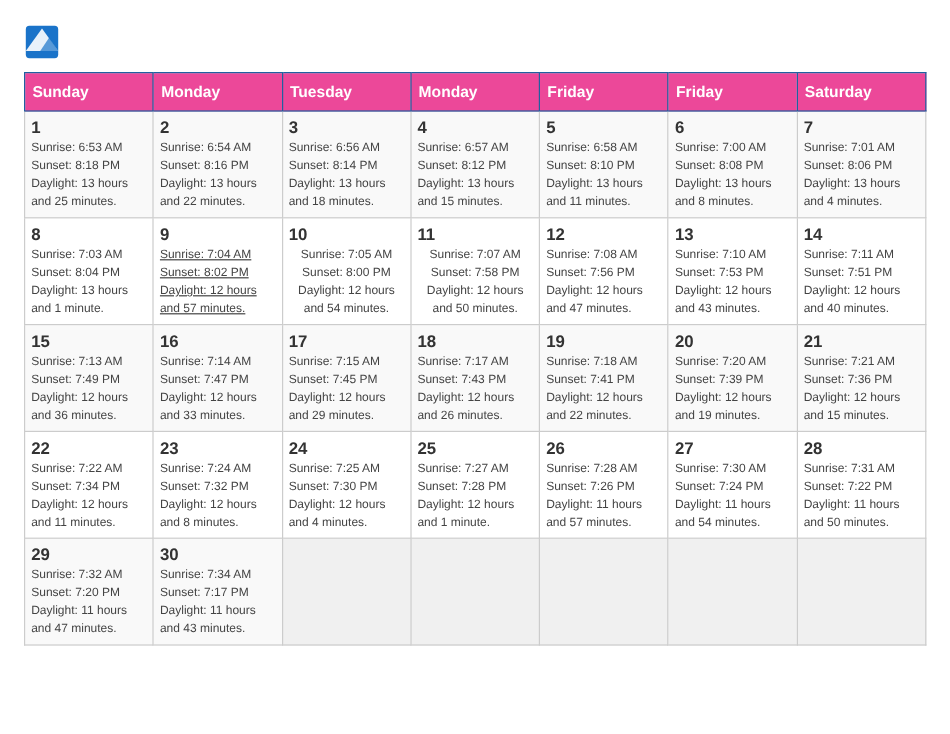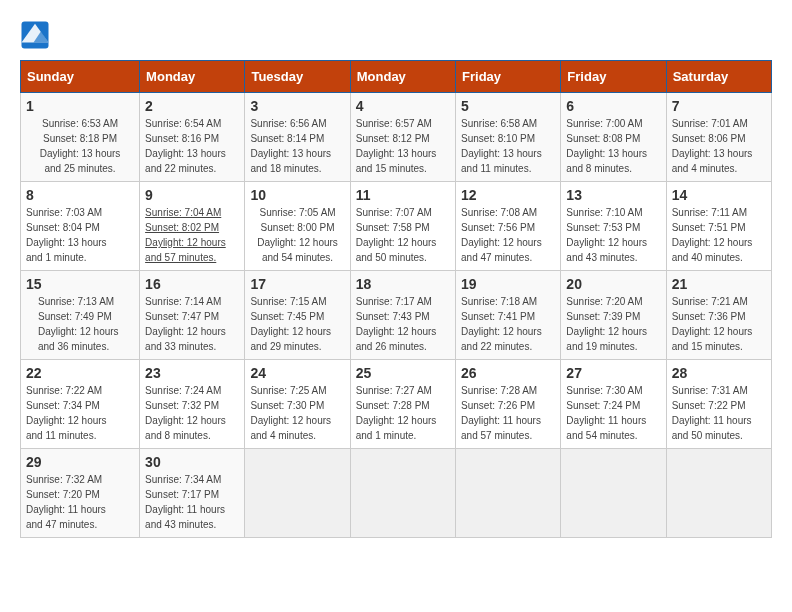--- a/index.html
+++ b/index.html
@@ -45,21 +45,21 @@
     .location-title {
       font-size: 16px;
       color: #555;
     }
     table {
       width: 100%;
       border-collapse: collapse;
       font-size: 11px;
     }
     thead tr th {
-      background-color: #c2410c;
+      background-color: #ec4899;
       color: #fff;
       text-align: left;
       padding: 8px 6px;
       font-size: 13px;
       font-weight: bold;
       border: 1px solid #2060a0;
       margin-left: 20px;
     }
     tbody tr td {
       border: 1px solid #ccc;
@@ -120,21 +120,21 @@
         <th>Monday</th>
         <th>Friday</th>
         <th>Friday</th>
         <th>Saturday</th>
       </tr>
   </thead>
   <tbody id="calendar-body">
   <tr>
         <td>
           <span class="day-num">1</span>
-          <div class="day-info" style="white-space: pre-line; text-align: center;">Sunrise: 6:53 AM
+          <div class="day-info" style="white-space: pre-line;">Sunrise: 6:53 AM
 Sunset: 8:18 PM
 Daylight: 13 hours
 and 25 minutes.</div>
         </td>
         <td>
           <span class="day-num">2</span>
           <div class="day-info" style="white-space: pre-line;">Sunrise: 6:54 AM
 Sunset: 8:16 PM
 Daylight: 13 hours
 and 22 minutes.</div>
@@ -192,21 +192,21 @@
         </td>
         <td>
           <span class="day-num">10</span>
           <div class="day-info" style="white-space: pre-line; text-align: center;">Sunrise: 7:05 AM
 Sunset: 8:00 PM
 Daylight: 12 hours
 and 54 minutes.</div>
         </td>
         <td>
           <span class="day-num">11</span>
-          <div class="day-info" style="white-space: pre-line;">Sunrise: 7:07 AM
+          <div class="day-info" style="white-space: pre-line; text-align: center;">Sunrise: 7:07 AM
 Sunset: 7:58 PM
 Daylight: 12 hours
 and 50 minutes.</div>
         </td>
         <td>
           <span class="day-num">12</span>
           <div class="day-info" style="white-space: pre-line;">Sunrise: 7:08 AM
 Sunset: 7:56 PM
 Daylight: 12 hours
 and 47 minutes.</div>
@@ -222,21 +222,21 @@
           <span class="day-num">14</span>
           <div class="day-info" style="white-space: pre-line;">Sunrise: 7:11 AM
 Sunset: 7:51 PM
 Daylight: 12 hours
 and 40 minutes.</div>
         </td>
       </tr>
       <tr>
         <td>
           <span class="day-num">15</span>
-          <div class="day-info" style="white-space: pre-line; margin-left: 12px;">Sunrise: 7:13 AM
+          <div class="day-info" style="white-space: pre-line;">Sunrise: 7:13 AM
 Sunset: 7:49 PM
 Daylight: 12 hours
 and 36 minutes.</div>
         </td>
         <td>
           <span class="day-num">16</span>
           <div class="day-info" style="white-space: pre-line;">Sunrise: 7:14 AM
 Sunset: 7:47 PM
 Daylight: 12 hours
 and 33 minutes.</div>

